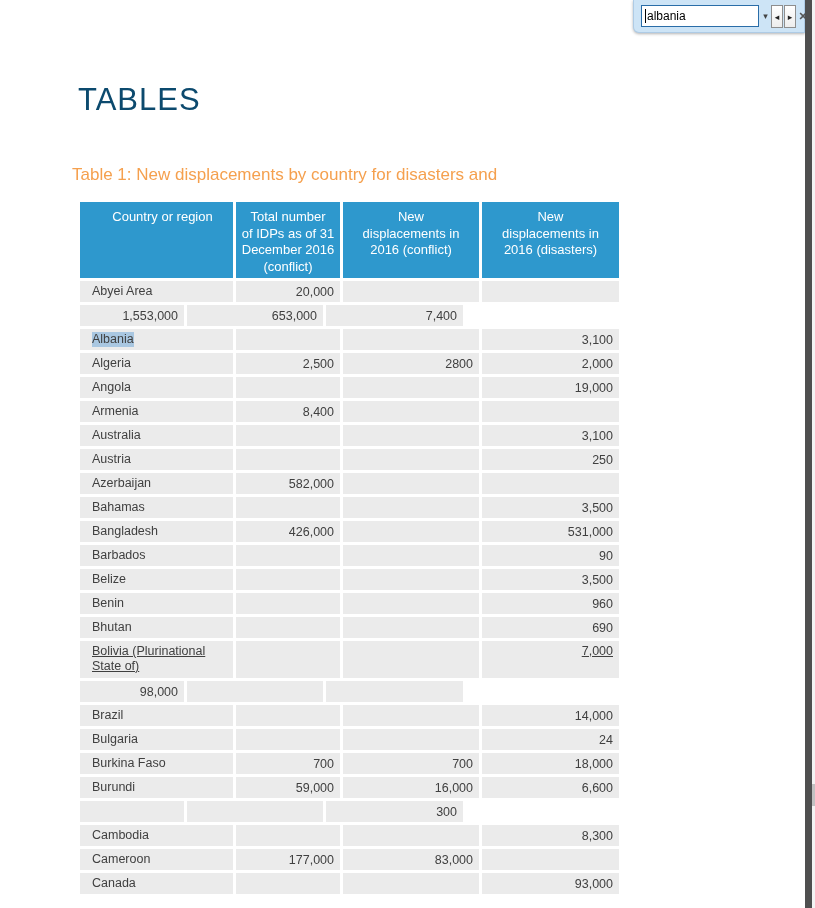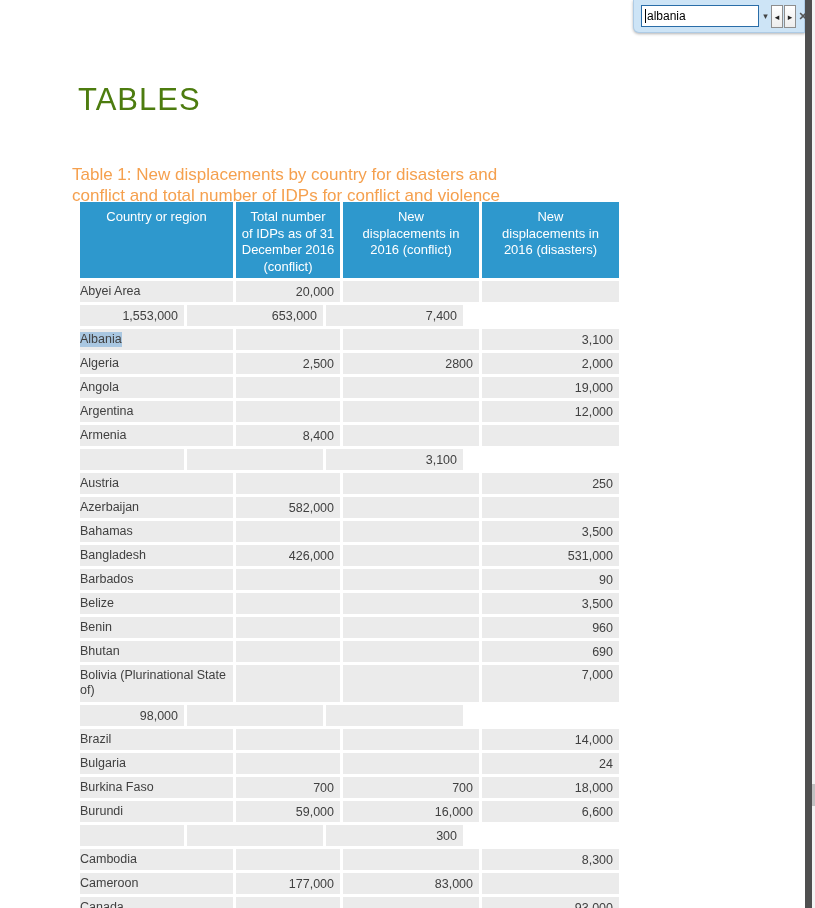--- a/index.html
+++ b/index.html
@@ -48,52 +48,52 @@
   .find-next { left: 150px; }
   .find-close {
     position: absolute; left: 163px; top: 9px; width: 12px; height: 14px;
     font-size: 11px; font-weight: bold; color: #555;
     display: flex; align-items: center; justify-content: center;
   }
 
   
   .doc-heading {
     position: absolute; left: 78px; top: 82px;
-    font-size: 31px; letter-spacing: 1px; color: #4d7c0f;
+    font-size: 31px; letter-spacing: 1px; color: #0c4a6e;
   }
   .table-caption {
     position: absolute; left: 72px; top: 152px;
     font-size: 17px; line-height: 21px; color: #f5a04e; margin-top: 12px;
   }
 
   .data-table { position: absolute; left: 80px; top: 202px; width: 551px; }
   .trow, .header-row { display: flex; margin-bottom: 3px; }
   .trow > .cell, .header-row > .hcell { margin-right: 3px; }
   .trow > .cell:last-child, .header-row > .hcell:last-child { margin-right: 0; }
 
-  .c1 { width: 153px; }
+  .c1 { width: 153px; padding-left: 12px; }
   .c2 { width: 104px; }
   .c3 { width: 136px; }
   .c4 { width: 137px; }
 
   .hcell {
     background: #2e98cd; color: #ffffff; height: 76px;
     text-align: center; padding-top: 7px;
     font-size: 13px; line-height: 16.5px;
   }
 
   .cell {
     background: #ebebeb; height: 21px;
     display: flex; align-items: center;
     font-size: 12.5px;
   }
   .cell.c1 { justify-content: flex-start; line-height: 15px; }
   .cell.c2, .cell.c3, .cell.c4 { justify-content: flex-end; padding-right: 6px; }
 
-  .trow.tall .cell { height: 37px; align-items: flex-start; padding-top: 3px; }
+  .trow.tall .cell { height: 37px; align-items: flex-start; padding-top: 3px; text-decoration: underline; }
 
   .hl { background: #a9c7e1; }
 </style>
 </head>
 <body>
 
 <div class="find-bar">
   <div class="find-input">
     <span class="caret"></span>
       <span>albania</span>
@@ -101,21 +101,20 @@
   <div class="find-dropdown">▾</div>
   <div class="find-btn find-prev">◂</div>
   <div class="find-btn find-next">▸</div>
   <div class="find-close">✕</div>
 </div>
 
 <div class="doc-heading">TABLES</div>
 
 <div class="table-caption">
   <div>Table 1: New displacements by country for disasters and</div>
-  <div>conflict and total number of IDPs for conflict and violence</div>
 </div>
 
 <div class="data-table">
   <div class="header-row">
       <div class="hcell c1">
         <div>Country or region</div>
       </div>
       <div class="hcell c2">
         <div>Total number</div>
         <div>of IDPs as of 31</div>
@@ -159,32 +158,27 @@
         <div class="cell c3">2800</div>
         <div class="cell c4">2,000</div>
       </div>
       <div class="trow">
         <div class="cell c1">Angola</div>
         <div class="cell c2"></div>
         <div class="cell c3"></div>
         <div class="cell c4">19,000</div>
       </div>
       <div class="trow">
-        <div class="cell c1">Argentina</div>
-        <div class="cell c2"></div>
-        <div class="cell c3"></div>
-        <div class="cell c4">12,000</div>
-      </div>
-      <div class="trow">
         <div class="cell c1">Armenia</div>
         <div class="cell c2">8,400</div>
         <div class="cell c3"></div>
         <div class="cell c4"></div>
       </div>
       <div class="trow">
+        <div class="cell c1">Australia</div>
         <div class="cell c2"></div>
         <div class="cell c3"></div>
         <div class="cell c4">3,100</div>
       </div>
       <div class="trow">
         <div class="cell c1">Austria</div>
         <div class="cell c2"></div>
         <div class="cell c3"></div>
         <div class="cell c4">250</div>
       </div>

